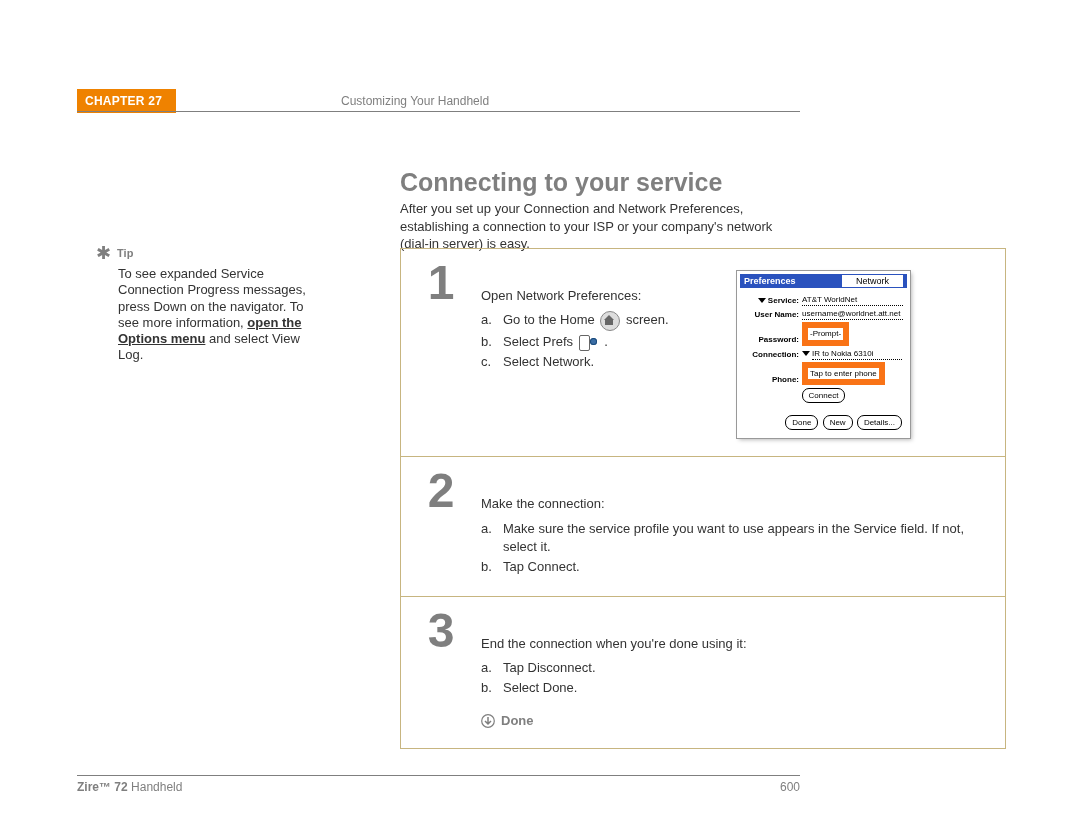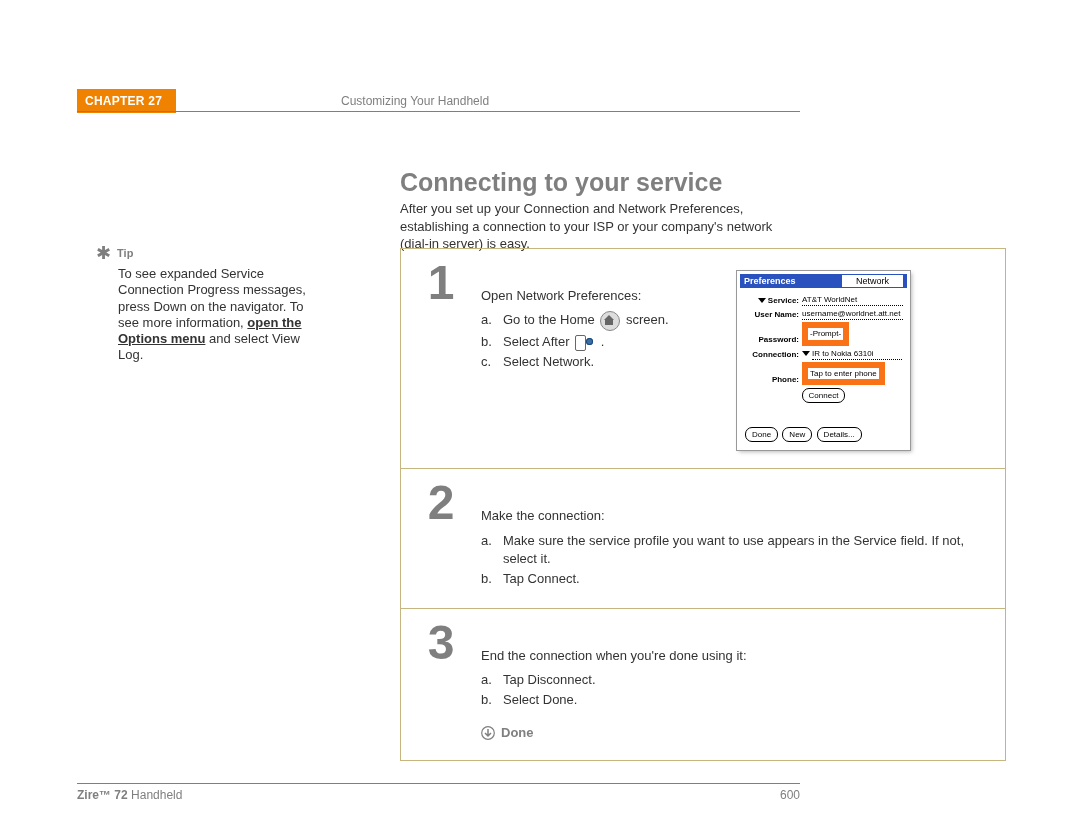--- a/index.html
+++ b/index.html
@@ -239,31 +239,31 @@
     margin:1px;
   }
   .ss-input{
     display:inline-block;
     border:6px solid #f97316;
     padding:0 2px;
     font-size:8px;
     background:#fff;
   }
   .ss-buttons{
-    margin-top:20px;
-    display:flex;
-    justify-content:flex-start;
+    margin-top:8px;
+    display:flex;
+    justify-content:flex-end;
     padding:2px 0 0 0;
     border-top:none;
   }
   .connect-row{text-align:center;margin-top:2px}
   .footer{
     position:absolute;
     left:77px;right:76px;
-    bottom:32px;
+    bottom:40px;
     border-top:1px solid var(--gray-text);
     padding-top:4px;
     font-size:12px;
     color:var(--gray-text);
     display:flex;
     justify-content:space-between;
   }
   .footer .prod b{color:var(--gray-text)}
   .step-flex{display:flex;align-items:flex-start;gap:8px}
   .step-flex .txt{flex:0 0 240px}
@@ -302,21 +302,21 @@
             <p>Open Network Preferences:</p>
             <div class="sub">
               <span class="lbl">a.</span>
               <span>
                 <span>Go to the Home </span><span class="inline-icon home"></span><span> screen.</span>
               </span>
             </div>
             <div class="sub">
               <span class="lbl">b.</span>
               <span>
-                <span>Select After </span><span class="prefs-icon"></span><span> .</span>
+                <span>Select Prefs </span><span class="prefs-icon"></span><span> .</span>
               </span>
             </div>
             <div class="sub">
               <span class="lbl">c.</span>
               <span>Select Network.</span>
             </div>
           </div>
           <div class="screenshot">
             <div class="ss-titlebar">
               <span>Preferences</span>

